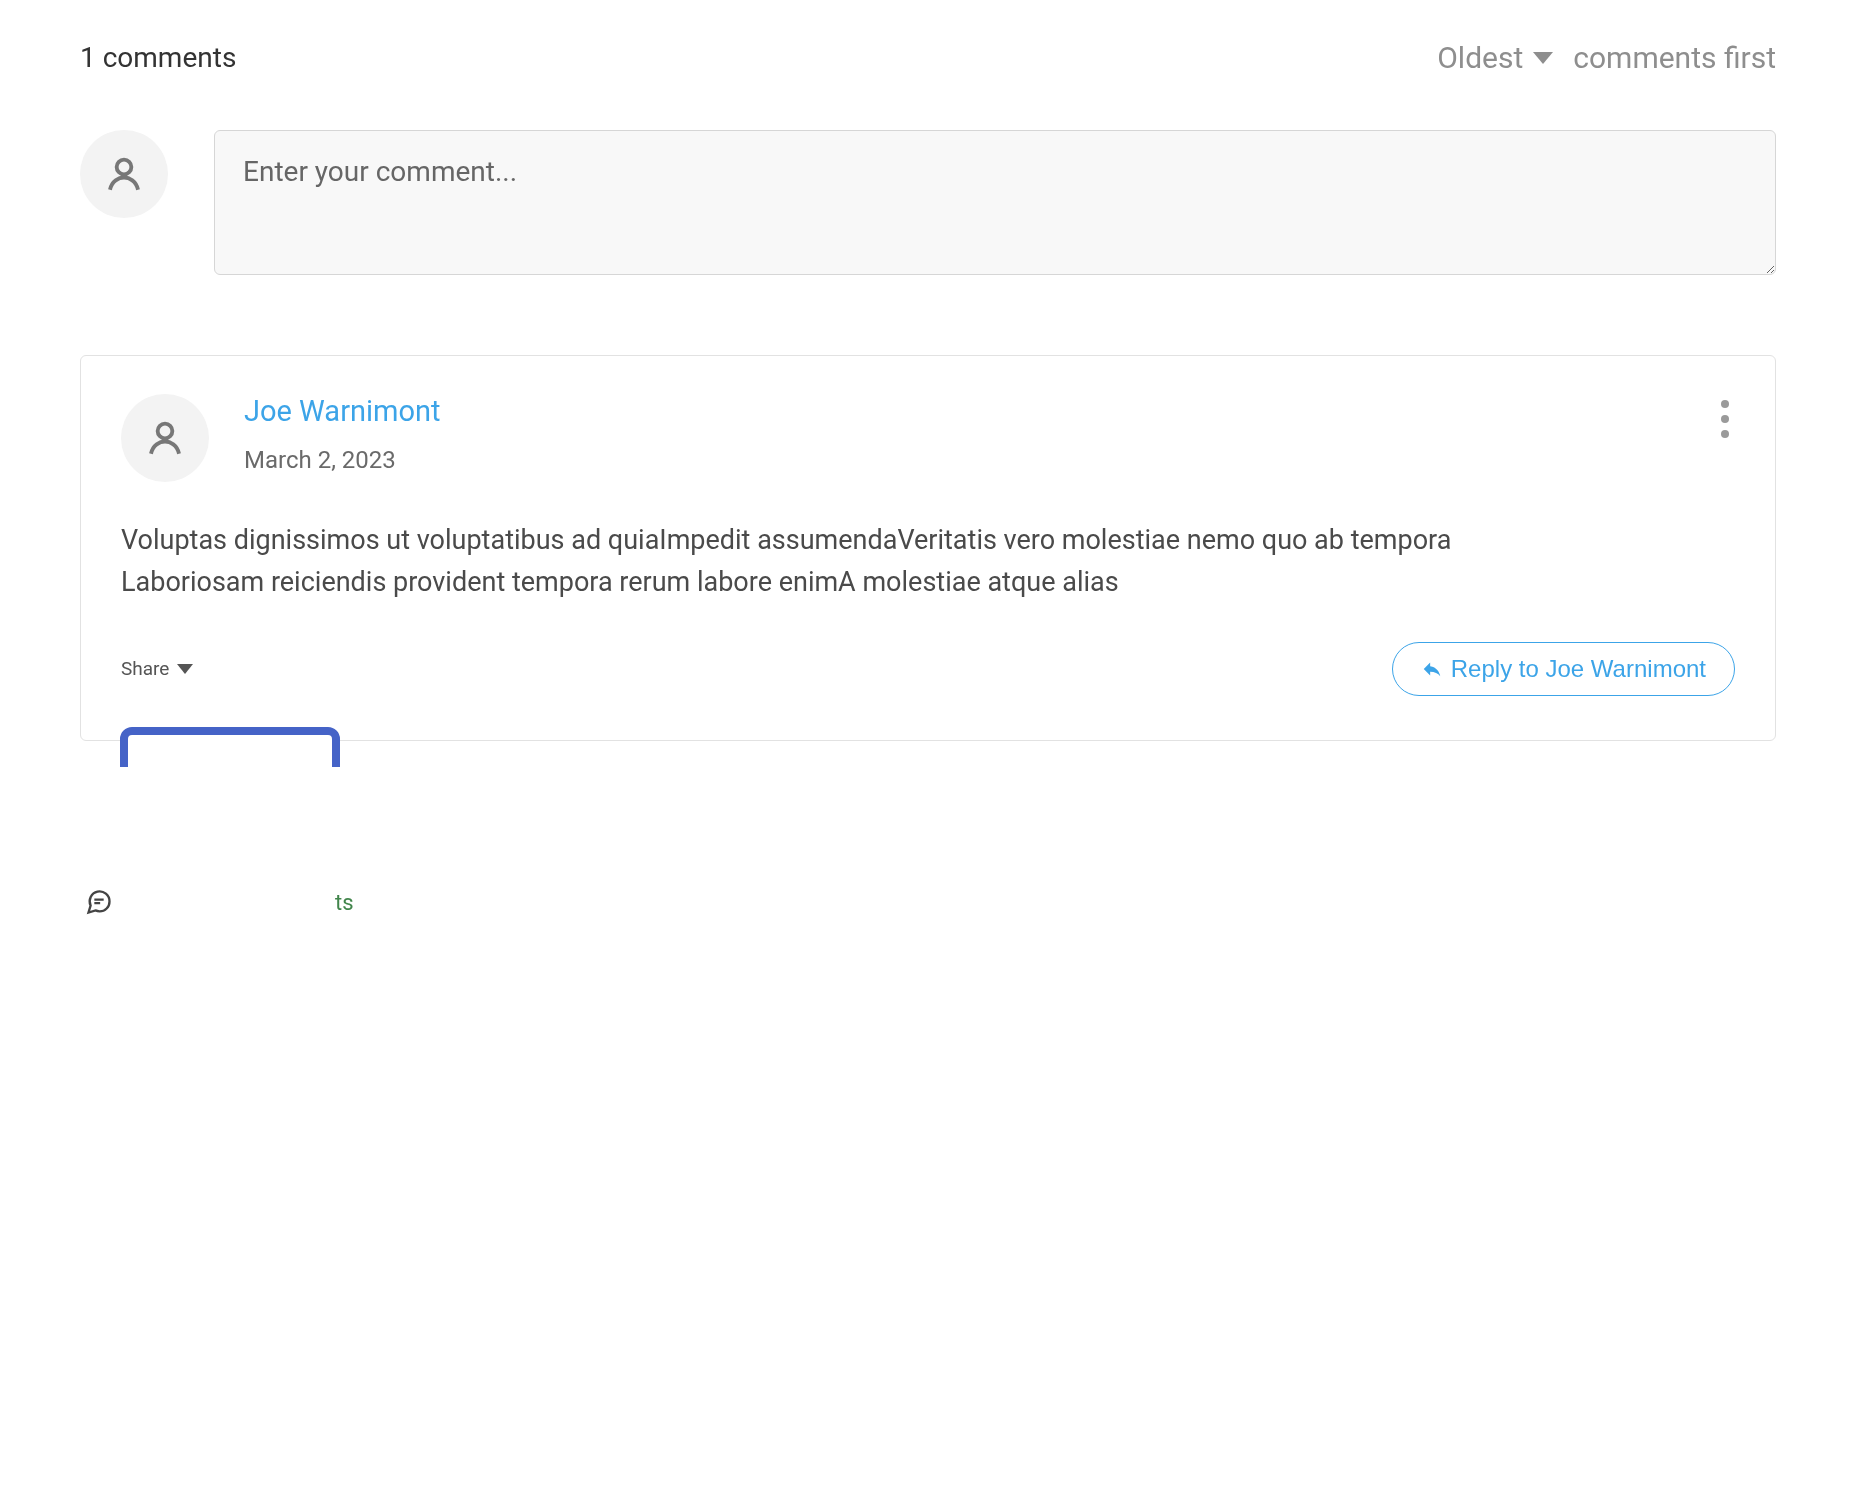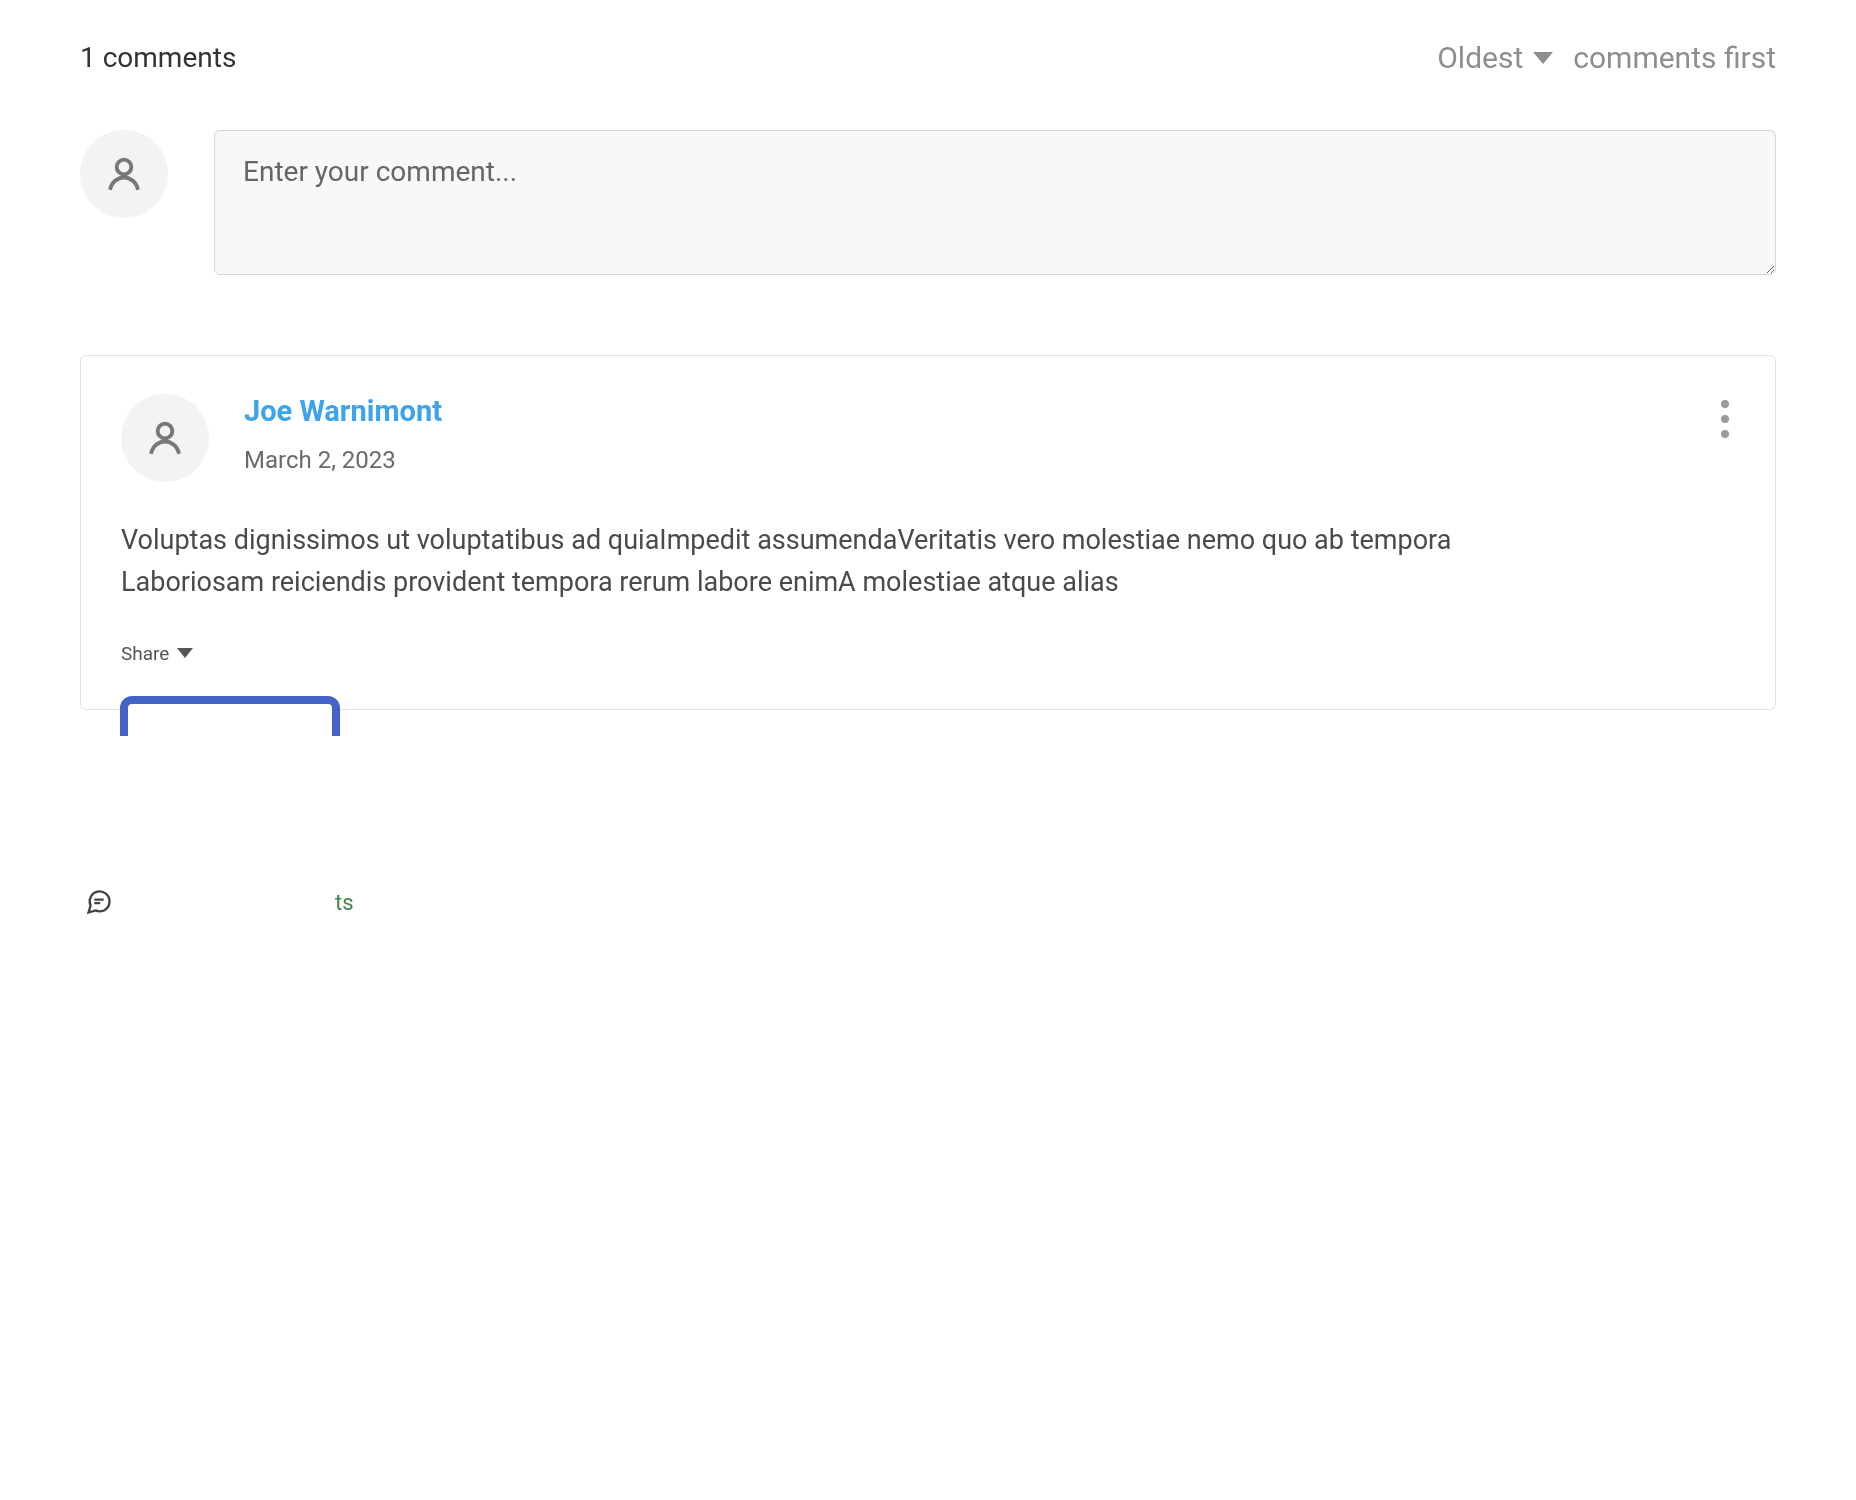--- a/index.html
+++ b/index.html
@@ -91,21 +91,21 @@
     position: relative;
   }
   .comment-header {
     display: flex;
     align-items: flex-start;
     gap: 35px;
     margin-bottom: 38px;
   }
   .comment-author {
     font-size: 29px;
-    font-weight: 700;
+    font-weight: 400;
     color: #3ca4e8;
     margin-bottom: 18px;
   }
   .comment-date {
     font-size: 24px;
     color: #6a6a6a;
   }
   .more-icon {
     position: absolute;
     top: 38px;
@@ -272,20 +272,26 @@
   </div>
   <div class="comment-body">
     <div>Voluptas dignissimos ut voluptatibus ad quiaImpedit assumendaVeritatis vero molestiae nemo quo ab tempora</div>
     <div>Laboriosam reiciendis provident tempora rerum labore enimA molestiae atque alias</div>
   </div>
   <div class="comment-footer">
     <div class="share-btn">
       <span>Share</span>
       <span class="chevron-down"></span>
     </div>
+    <button class="reply-btn">
+      <svg viewBox="0 0 24 24">
+        <path d="M10 9V5l-7 7 7 7v-4.1c5 0 8.5 1.6 11 5.1-1-5-4-10-11-11z"></path>
+      </svg>
+      <span>Reply to Joe Warnimont</span>
+    </button>
   </div>
 </div>
 
 <div class="share-popover-wrapper">
   <div class="share-popover">
     <div class="share-item">
       <div class="share-icon-circle fb-bg">f</div>
       <span>Facebook</span>
     </div>
     <div class="share-item">

